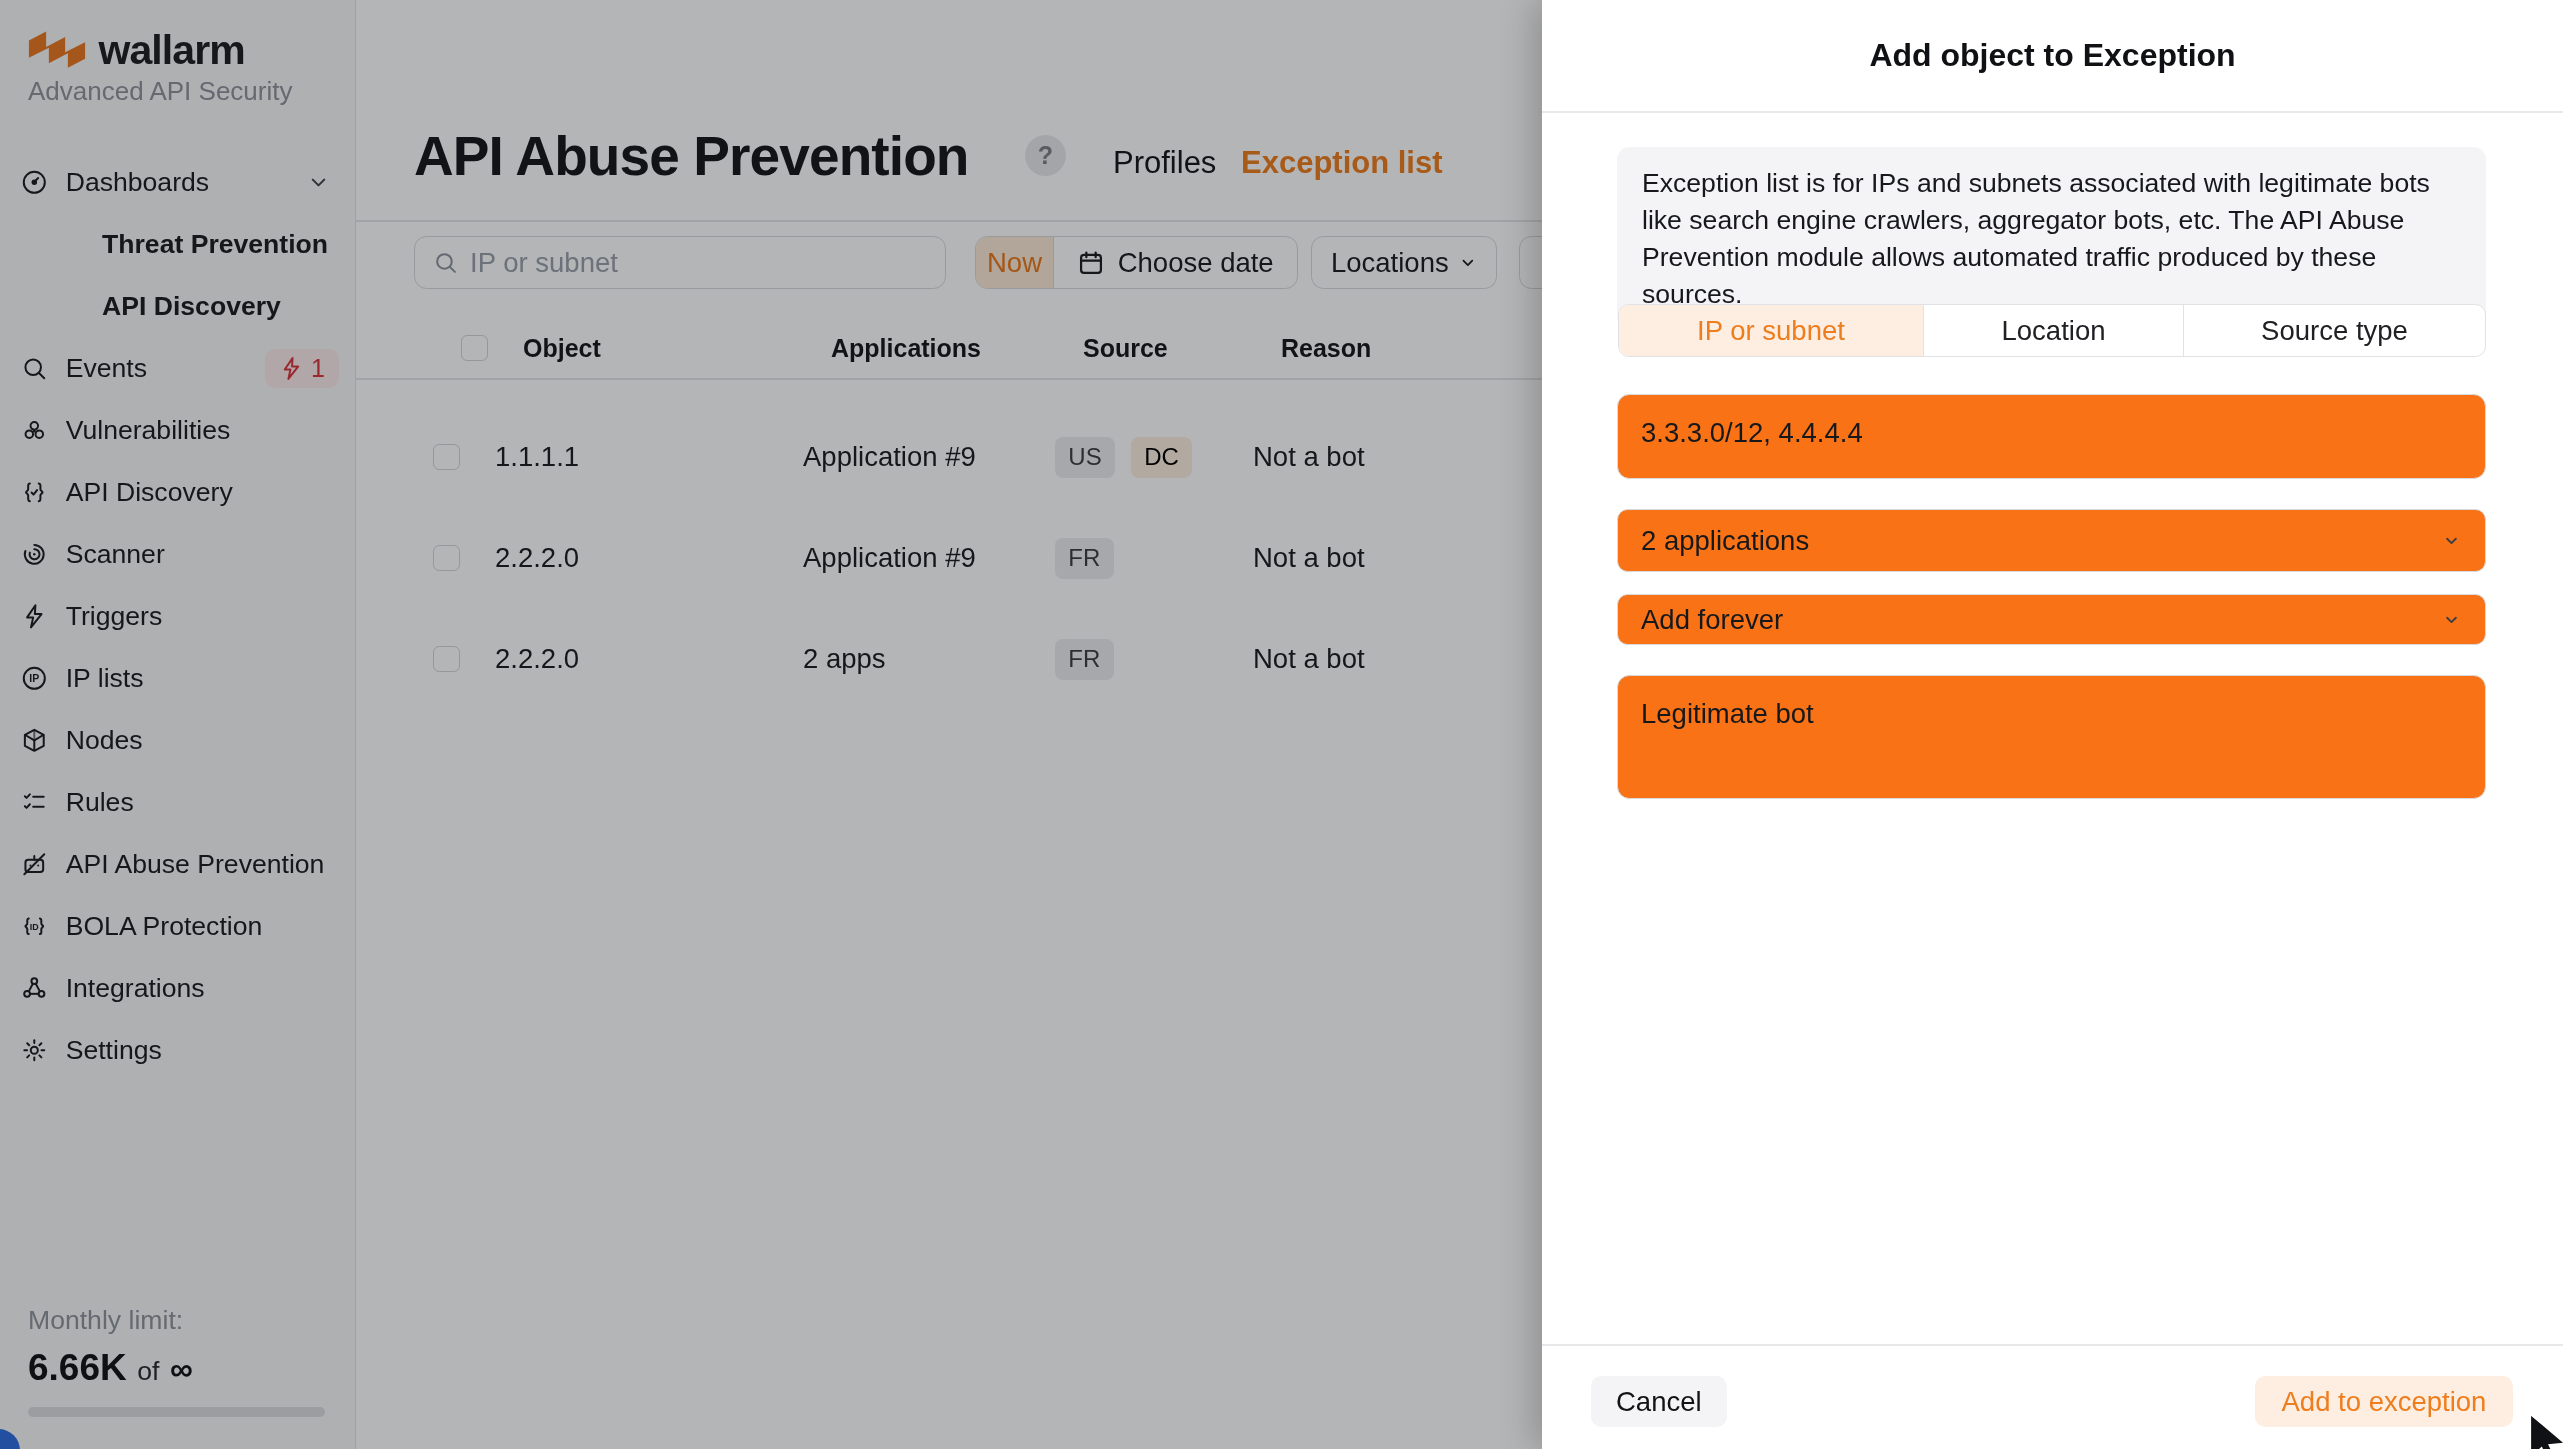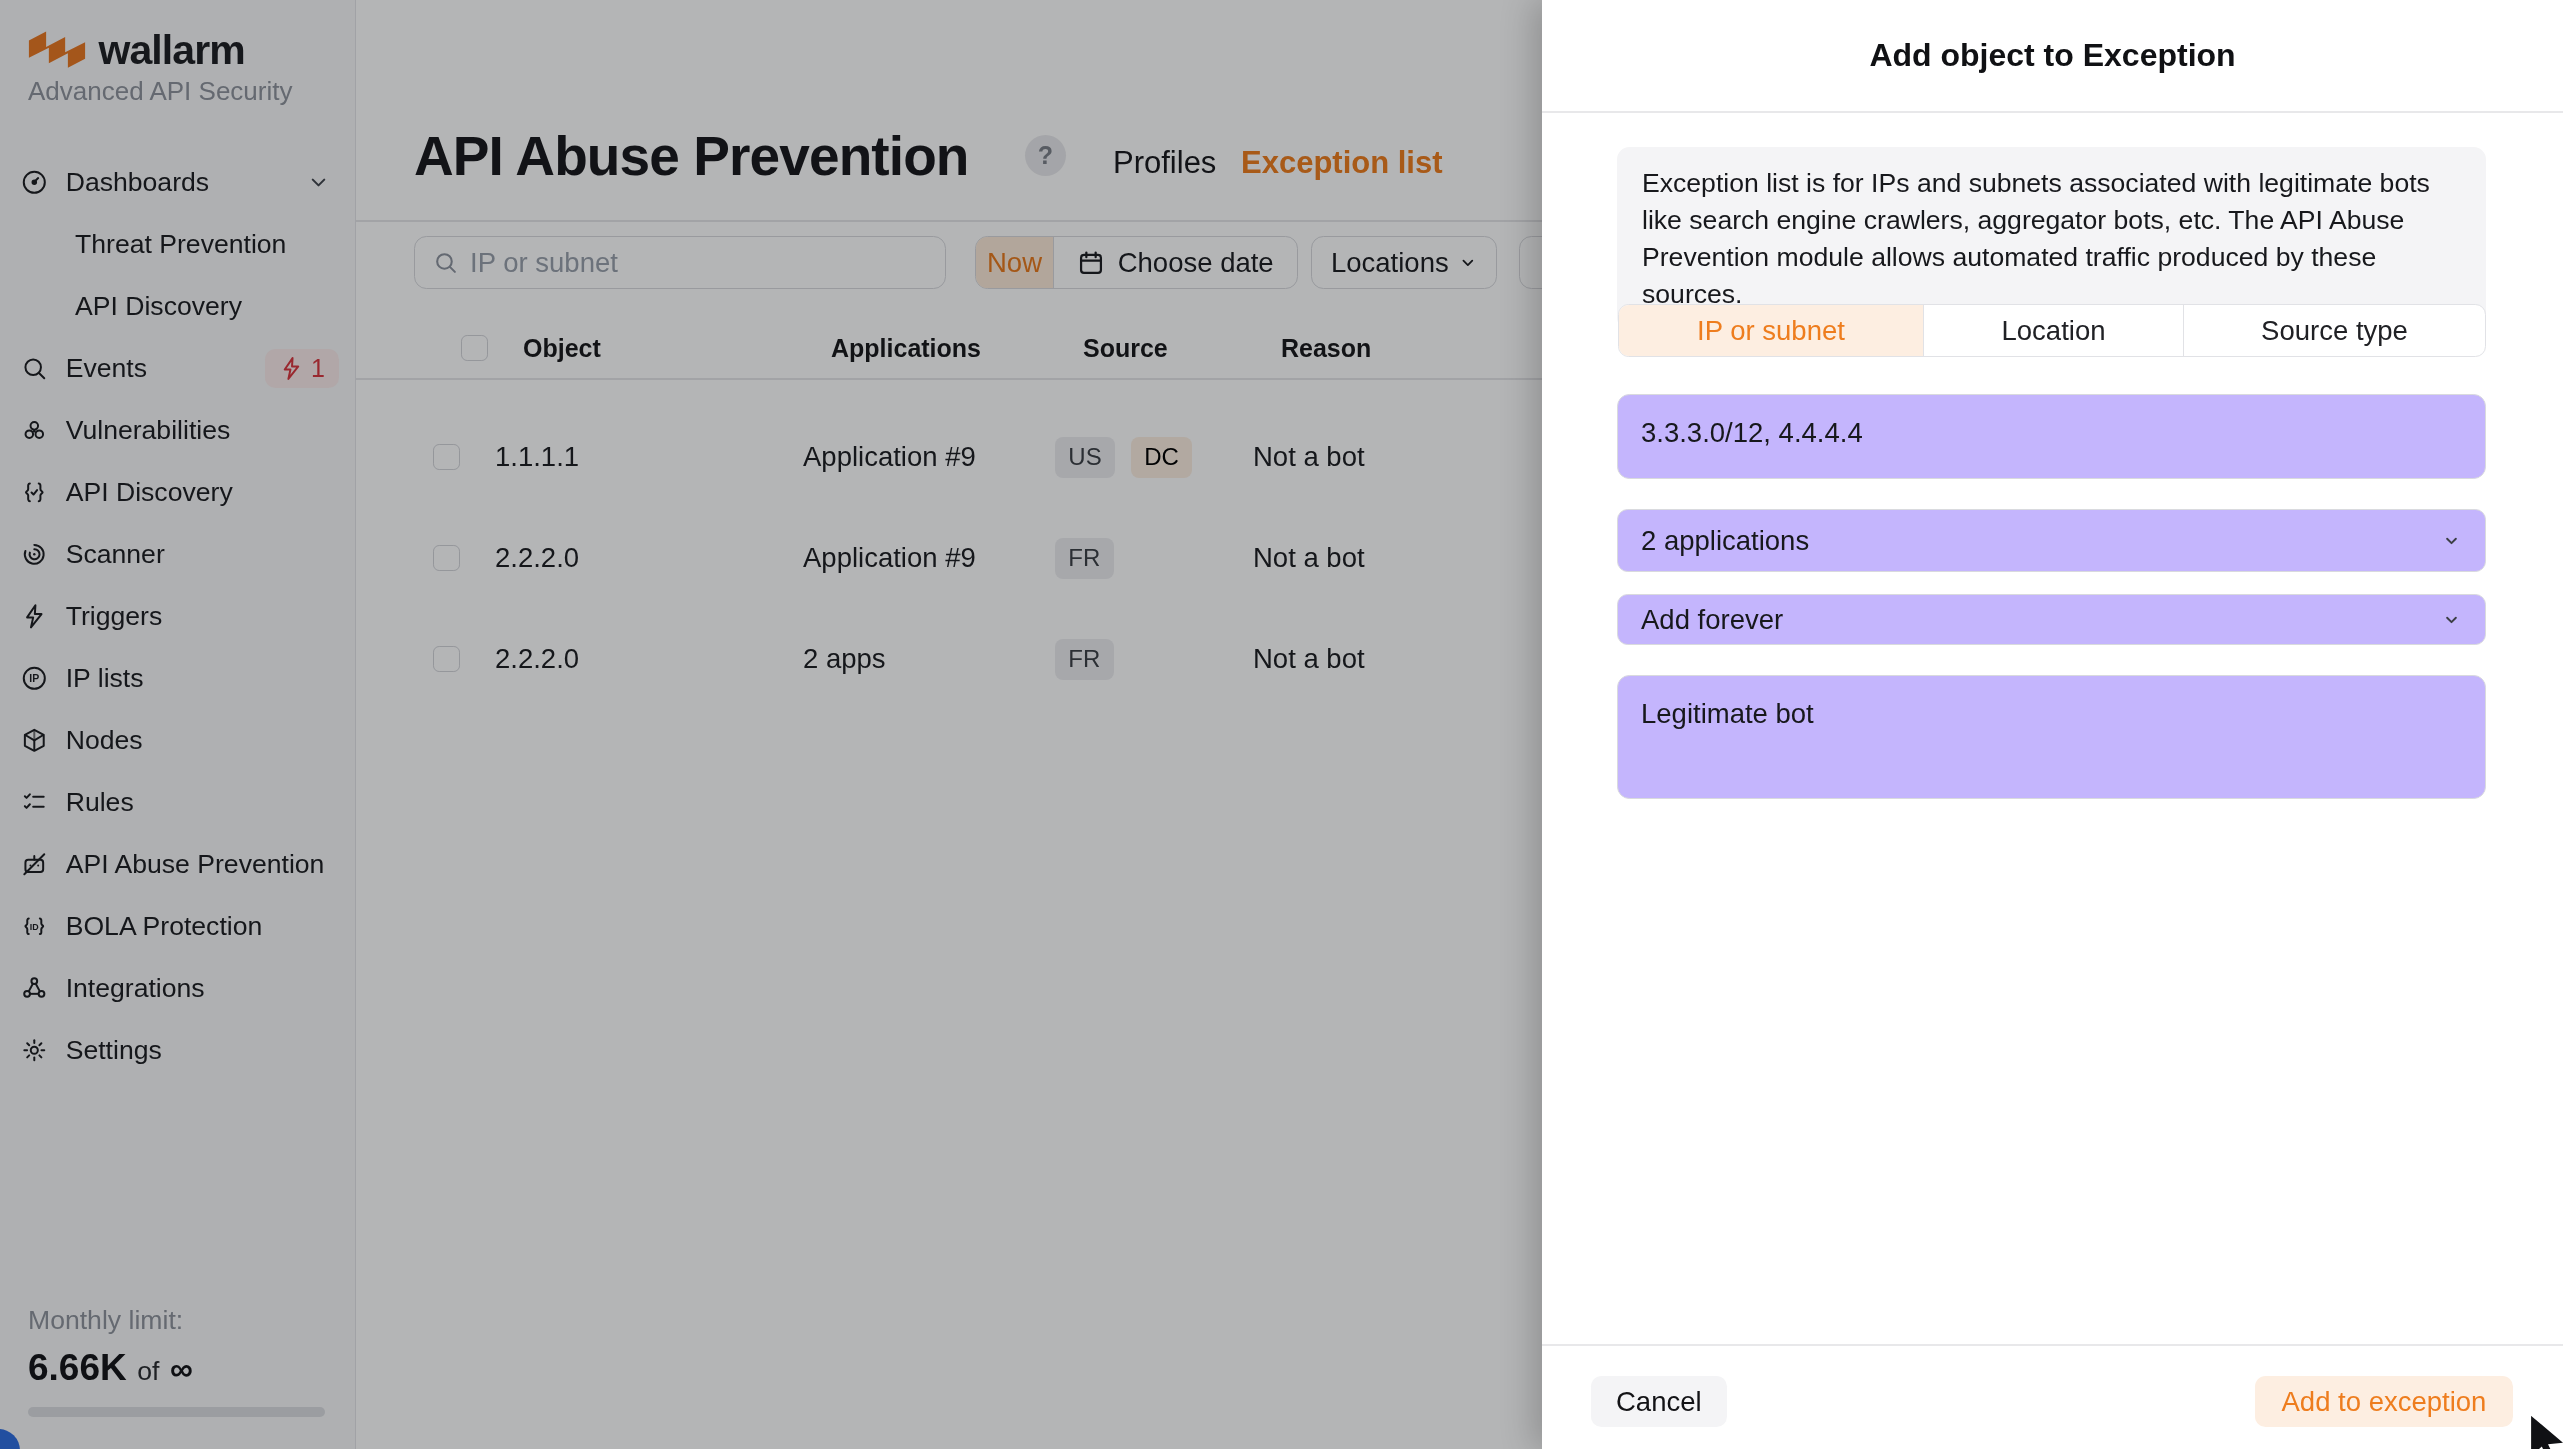--- a/index.html
+++ b/index.html
@@ -9,21 +9,21 @@
 
   
   .sidebar { position:absolute; left:0; top:0; width:356px; height:1450px; background:#f8f8f9; border-right:1.8px solid #e4e4e8; }
   .logo-row { position:absolute; left:28px; top:26.6px; display:flex; align-items:center; gap:12.4px; }
   .logo-mark { width:58px; height:41px; }
   .logo-text { font-size:41px; font-weight:bold; color:#1e1f23; letter-spacing:-0.9px; }
   .brand-sub { position:absolute; left:28px; top:76px; font-size:26px; color:#8e939c; }
   .nav { position:absolute; left:0; top:151px; width:355px; }
   .nav-item { height:62px; display:flex; align-items:center; padding-left:20px; cursor:pointer; color:#1c1d21; }
   .nav-item .nav-icon { width:28px; height:28px; margin-right:17.7px; display:flex; align-items:center; justify-content:center; color:#1c1d21; }
-  .nav-item.child { padding-left:75px; }
+  .nav-item.child { padding-left:102px;font-weight:bold; }
   .nav-label { font-size:26.6px; color:#1c1d21; white-space:nowrap; }
   .nav-chevron { margin-left:auto; margin-right:25px; color:#41454d; display:flex; }
   .nav-badge { margin-left:auto; margin-right:16px; background:#fbebeb; border-radius:10.6px; height:39px; padding:0 14px; display:flex; align-items:center; gap:7px; color:#d9363e; font-size:25px; }
   .limit-label { position:absolute; left:28px; top:1305px; font-size:26.6px; color:#8e939c; }
   .limit-value { position:absolute; left:28px; top:1347px; font-size:37px; font-weight:bold; color:#131417; display:flex; align-items:baseline; gap:10.6px; }
   .limit-of { font-size:26.6px; font-weight:normal; color:#2a2c30; }
   .limit-inf { font-size:32px; font-weight:bold; color:#131417; }
   .limit-bar { position:absolute; left:28px; top:1407px; width:297px; height:9.7px; border-radius:5.3px; background:#dcdde1; }
   .chat-blob { position:absolute; left:-23px; top:1429px; width:43px; height:43px; border-radius:50%; background:#2f6de0; }
 
@@ -64,21 +64,21 @@
   .drawer { position:absolute; left:1542px; top:0; width:1021px; height:1450px; background:#fff; z-index:60; box-shadow:-8.9px 0 32px rgba(0,0,0,0.20); }
   .drawer-title { position:absolute; left:0; top:0; width:1021px; height:111px; display:flex; align-items:center; justify-content:center; font-size:32px; font-weight:bold; color:#101114; }
   .drawer-hdr-divider { position:absolute; left:0; top:111px; width:1021px; height:1.8px; background:#e8e8ea; }
   .drawer-desc { position:absolute; left:75px; top:147px; width:869px; background:#f4f4f6; border-radius:12.4px; padding:17.7px 25px; font-size:26.6px; line-height:37px; color:#17181c; }
   .drawer-tabs { position:absolute; left:76px; top:304px; width:868px; height:53px; display:flex; border:1.8px solid #e1e2e6; border-radius:10.6px; overflow:hidden; background:#fff; }
   .dtab { display:flex; align-items:center; justify-content:center; font-size:27.5px; color:#202125; cursor:pointer; }
   .dtab.t0 { width:304px; }
   .dtab.t1 { width:261px; border-left:1.8px solid #e1e2e6; border-right:1.8px solid #e1e2e6; }
   .dtab.t2 { flex:1; }
   .dtab.active { background:#fdeee1; color:#ee7d1e; }
-  .field { position:absolute; left:75px; width:869px; border:1.8px solid #d9dade; border-radius:12.4px; background:#c4b5fd; font-family:"Liberation Sans",sans-serif; font-size:27.5px; color:#17181c; }
+  .field { position:absolute; left:75px; width:869px; border:1.8px solid #d9dade; border-radius:12.4px; background:#f97316; font-family:"Liberation Sans",sans-serif; font-size:27.5px; color:#17181c; }
   textarea.field { resize:none; padding:19.5px 23px; outline:none; line-height:35px; }
   .f-ip { top:394px; height:85px; }
   .f-select { display:flex; align-items:center; justify-content:space-between; padding:0 23px; border-radius:10.6px; cursor:pointer; }
   .f-apps { top:509px; height:63px;align-items:center; }
   .f-duration { top:594px; height:51px; }
   .f-reason { top:675px; height:124px; }
   .drawer-ftr-divider { position:absolute; left:0; top:1344px; width:1021px; height:1.8px; background:#e8e8ea; }
   .btn { position:absolute; top:1376px; height:51px; border:none; border-radius:10.6px; font-family:"Liberation Sans",sans-serif; font-size:27.5px; display:flex; align-items:center; justify-content:center; cursor:pointer; }
   .btn-cancel { left:49px; padding:0 25px; background:#f4f4f6; color:#131316; }
   .btn-submit { right:50px; padding:0 26.6px; background:#fdeee1; color:#ee7d1e; }

